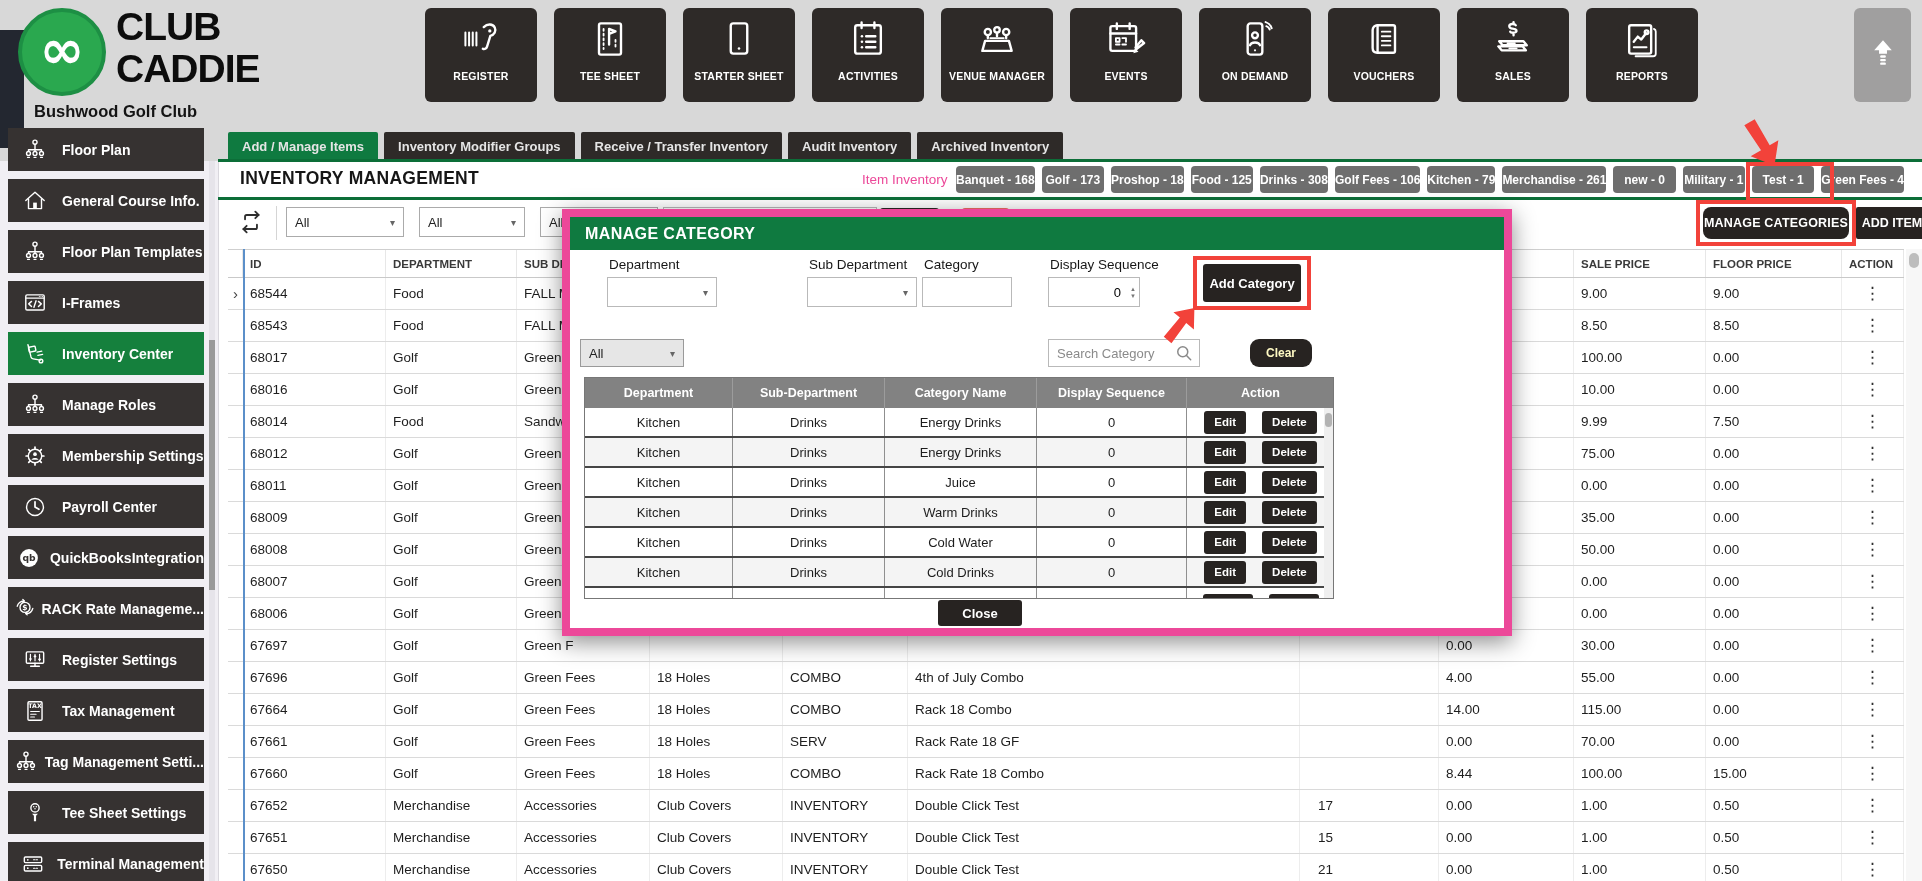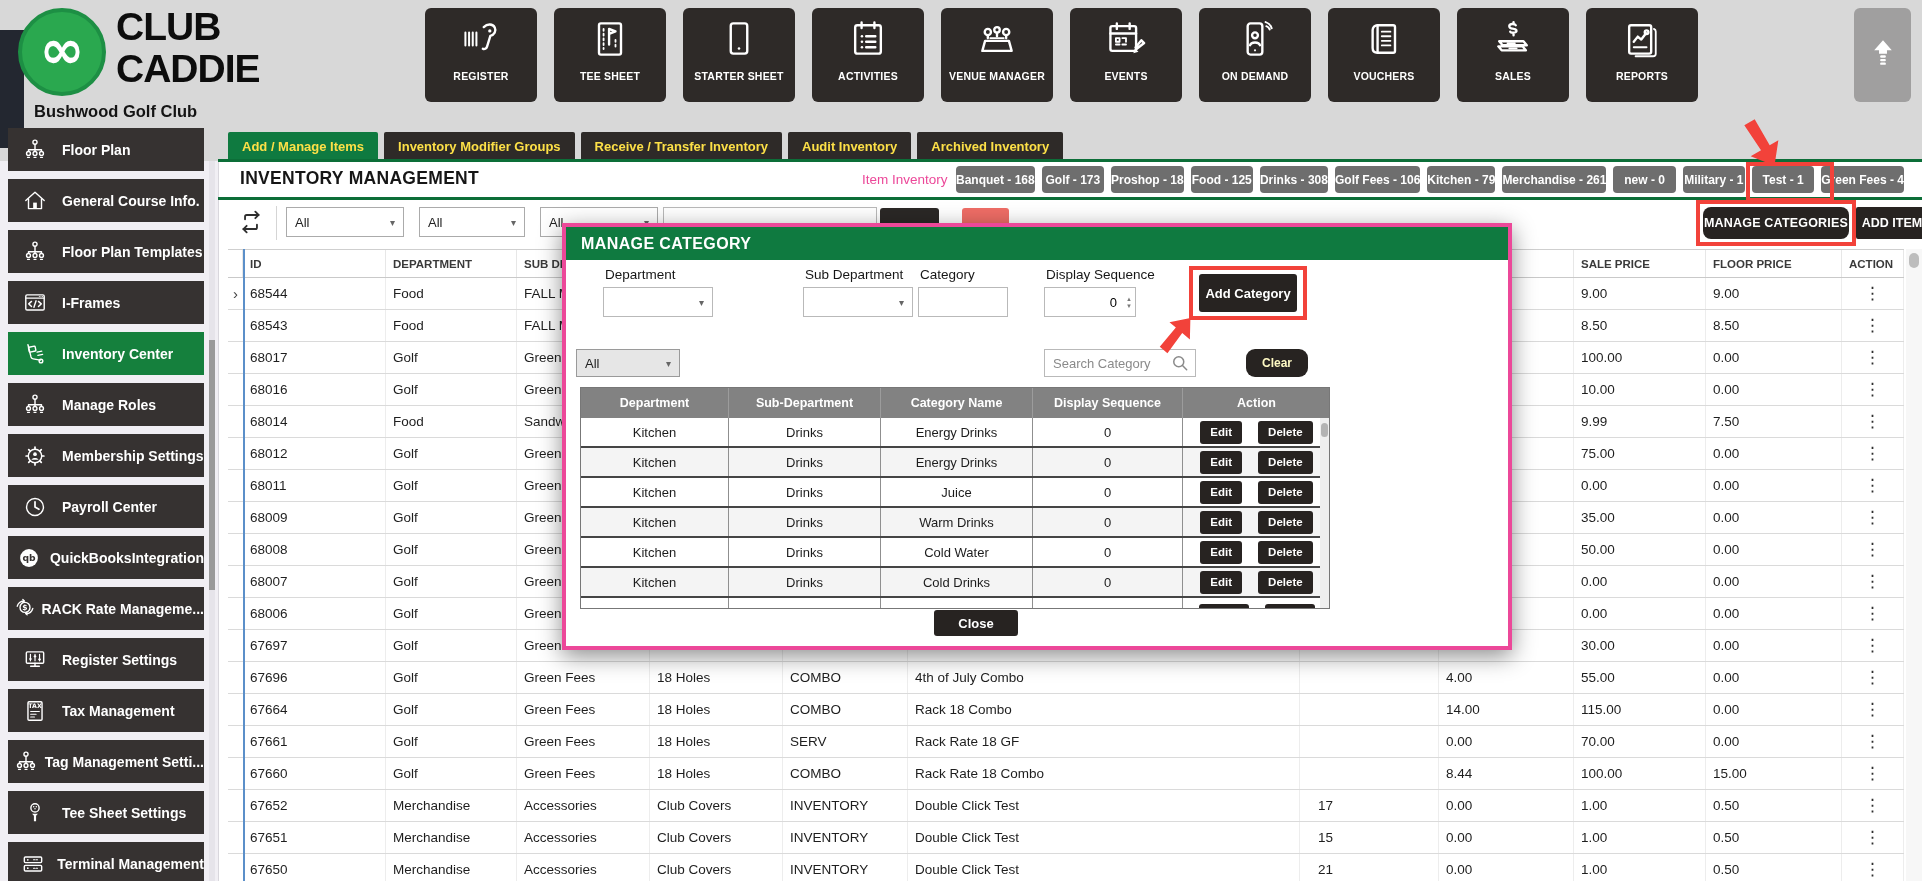--- a/index.html
+++ b/index.html
@@ -30,21 +30,21 @@
   .sb-item{height:43px;background:#363231;display:flex;align-items:center;cursor:pointer}
   .sb-item[data-active="true"]{background:#15803d}
   .sb-ico{width:54px;display:flex;align-items:center;justify-content:center}
   .sb-ico svg{width:26px;height:26px}
   .sb-label{color:#fff;font-size:14px;font-weight:bold;white-space:nowrap}
   .sb-track{left:209px;top:161px;width:6px;height:720px;background:#e6e4ea}
   .sb-thumb{left:209px;top:340px;width:6px;height:250px;background:#9a9a9a}
 
   
   .tabs{left:228px;top:132px;display:flex;gap:6px}
-  .tab{height:28px;padding:0 14px;display:flex;align-items:center;background:#2e2a28;color:#fde047;font-size:13px;font-weight:bold;border-radius:2px 2px 0 0;cursor:pointer;white-space:nowrap}
+  .tab{height:28px;padding:0 14px;display:flex;align-items:center;background:#2e2a28;color:#e5e5e5;font-size:13px;font-weight:bold;border-radius:2px 2px 0 0;cursor:pointer;white-space:nowrap}
   .tab[data-active="true"]{background:#0f7a40}
   .gline1{left:218px;top:159px;width:1704px;height:3px;background:#0c6e38}
   .contentline{left:218px;top:161px;width:1px;height:720px;background:#d9d7dd}
   .pagetitle{left:240px;top:168px;font-size:17.5px;font-weight:bold;color:#161616;letter-spacing:.3px}
   .invlabel{left:862px;top:172px;font-size:13.5px;color:#ec4899}
   .pills{left:956px;top:166px;width:948px;display:flex;gap:7px}
   .pill{flex:1;height:27px;background:#6e6e6e;color:#fff;border-radius:4px;display:flex;align-items:center;justify-content:center;font-size:12px;font-weight:bold;white-space:nowrap;cursor:pointer}
   .gline2{left:218px;top:197px;width:1704px;height:3px;background:#0c6e38}
 
   
@@ -73,21 +73,21 @@
   .c-exp{justify-content:center;padding-left:0;font-size:15px;color:#444;border-right:none}
   .c-qty{padding-left:18px}
   .c-qty[data-qalign="right"]{justify-content:flex-end;padding-right:60px}
   .c-act{justify-content:center;padding-left:0}
   .kebab{font-size:17px;color:#2f2f2f;line-height:1;cursor:pointer}
   .vblue{left:243px;top:249px;width:2px;height:632px;background:#5b8fc9}
   .msb-track{left:1906px;top:249px;width:16px;height:632px;background:#f7f7f7}
   .msb-thumb{left:1909px;top:253px;width:10px;height:15px;background:#bdbdbd;border-radius:5px;cursor:pointer}
 
   
-  .modal{left:562px;top:223px;width:950px;height:427px;background:#fff;border:4px solid #ec4899;box-shadow:0 6px 22px rgba(0,0,0,.45)}
+  .modal{left:562px;top:209px;width:950px;height:427px;background:#fff;border:8px solid #ec4899;box-shadow:0 6px 22px rgba(0,0,0,.45)}
   .m-head{height:33px;background:#0f7a40;color:#fff;font-size:16px;font-weight:bold;display:flex;align-items:center;padding-left:15px;letter-spacing:.4px}
   .f-label{position:absolute;font-size:13.5px;color:#161616;white-space:nowrap}
   .f-box{position:absolute;height:30px;border:1px solid #b9b9b9;background:#fff}
   .f-sel{display:flex;align-items:center;justify-content:flex-end;padding-right:8px;cursor:pointer}
   .f-input{font-size:13px;padding:0 6px;font-family:"Liberation Sans",sans-serif}
   .seq-input{text-align:right;padding-right:18px}
   .spinner{position:absolute;display:flex;flex-direction:column;align-items:center;justify-content:center;gap:1px;width:14px;height:28px;color:#777;font-size:6px;cursor:pointer}
   .addcat-outline{position:absolute;left:623px;top:39px;width:118px;height:54px;border:4px solid #f2423a}
   .addcat{position:absolute;left:633px;top:47px;width:98px;height:38px;background:#272321;color:#fff;font-size:13px;font-weight:bold;display:flex;align-items:center;justify-content:center;border-radius:3px;cursor:pointer}
   .m-allsel{position:absolute;left:10px;top:122px;width:104px;height:28px;background:#e6e6e6;border:1px solid #9a9a9a;display:flex;align-items:center;justify-content:space-between;padding:0 8px;font-size:13px;color:#222;cursor:pointer}

